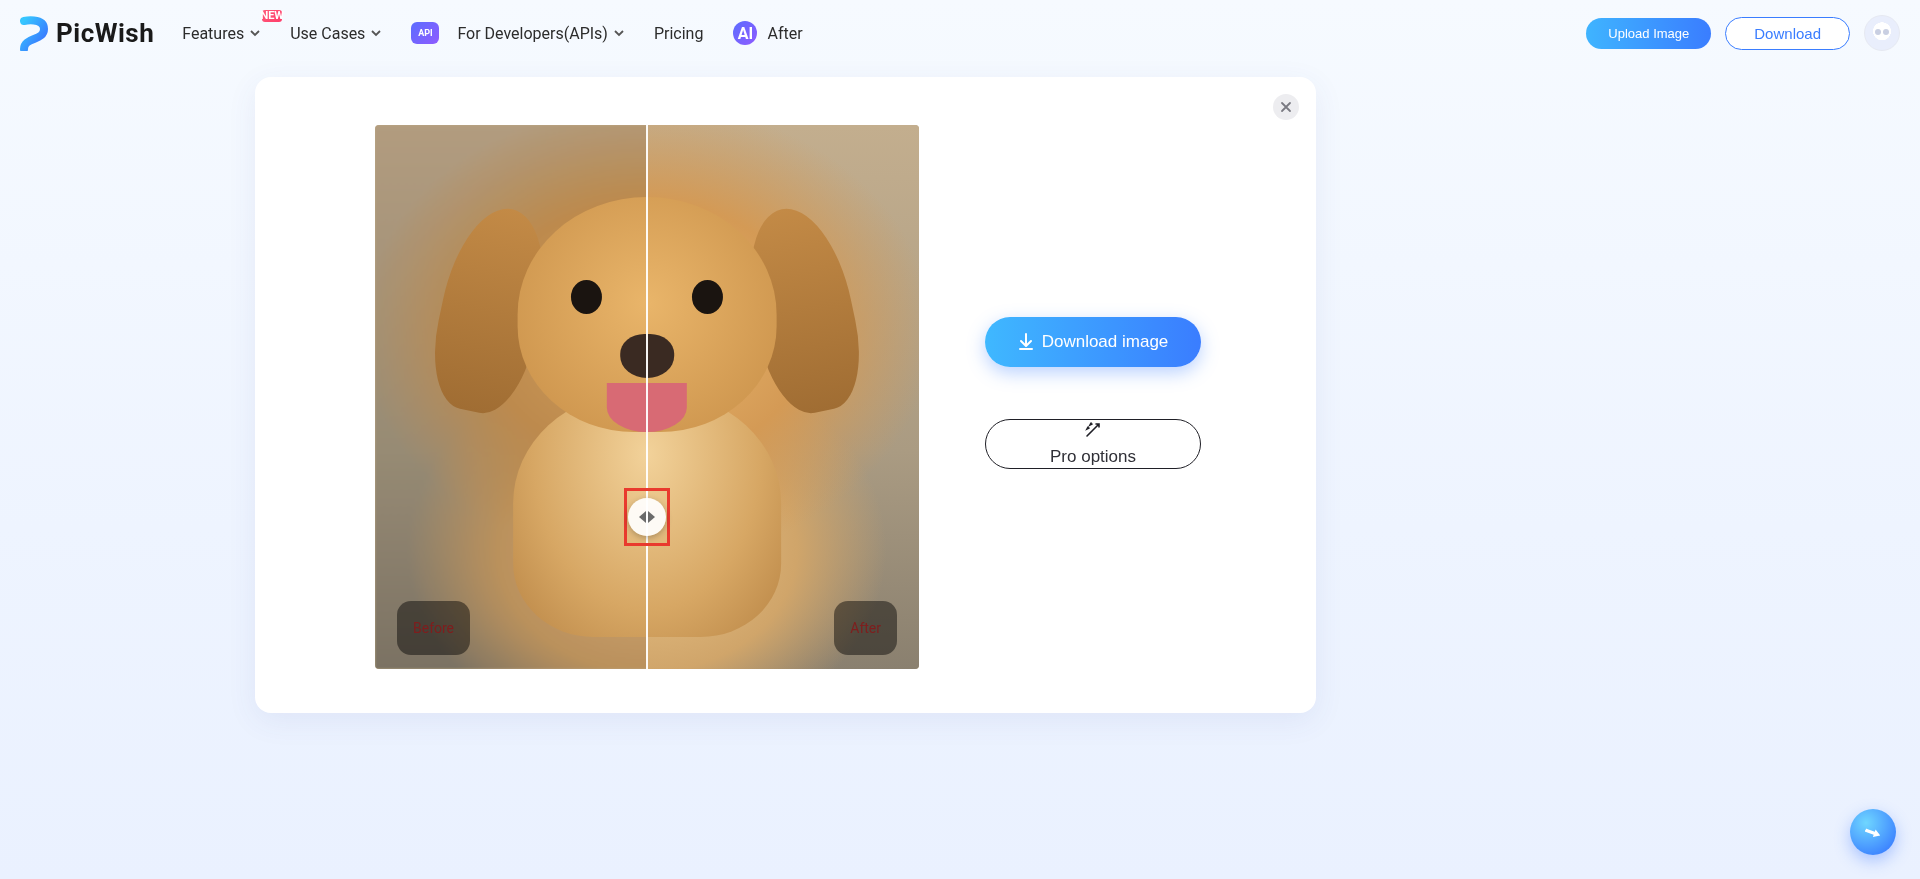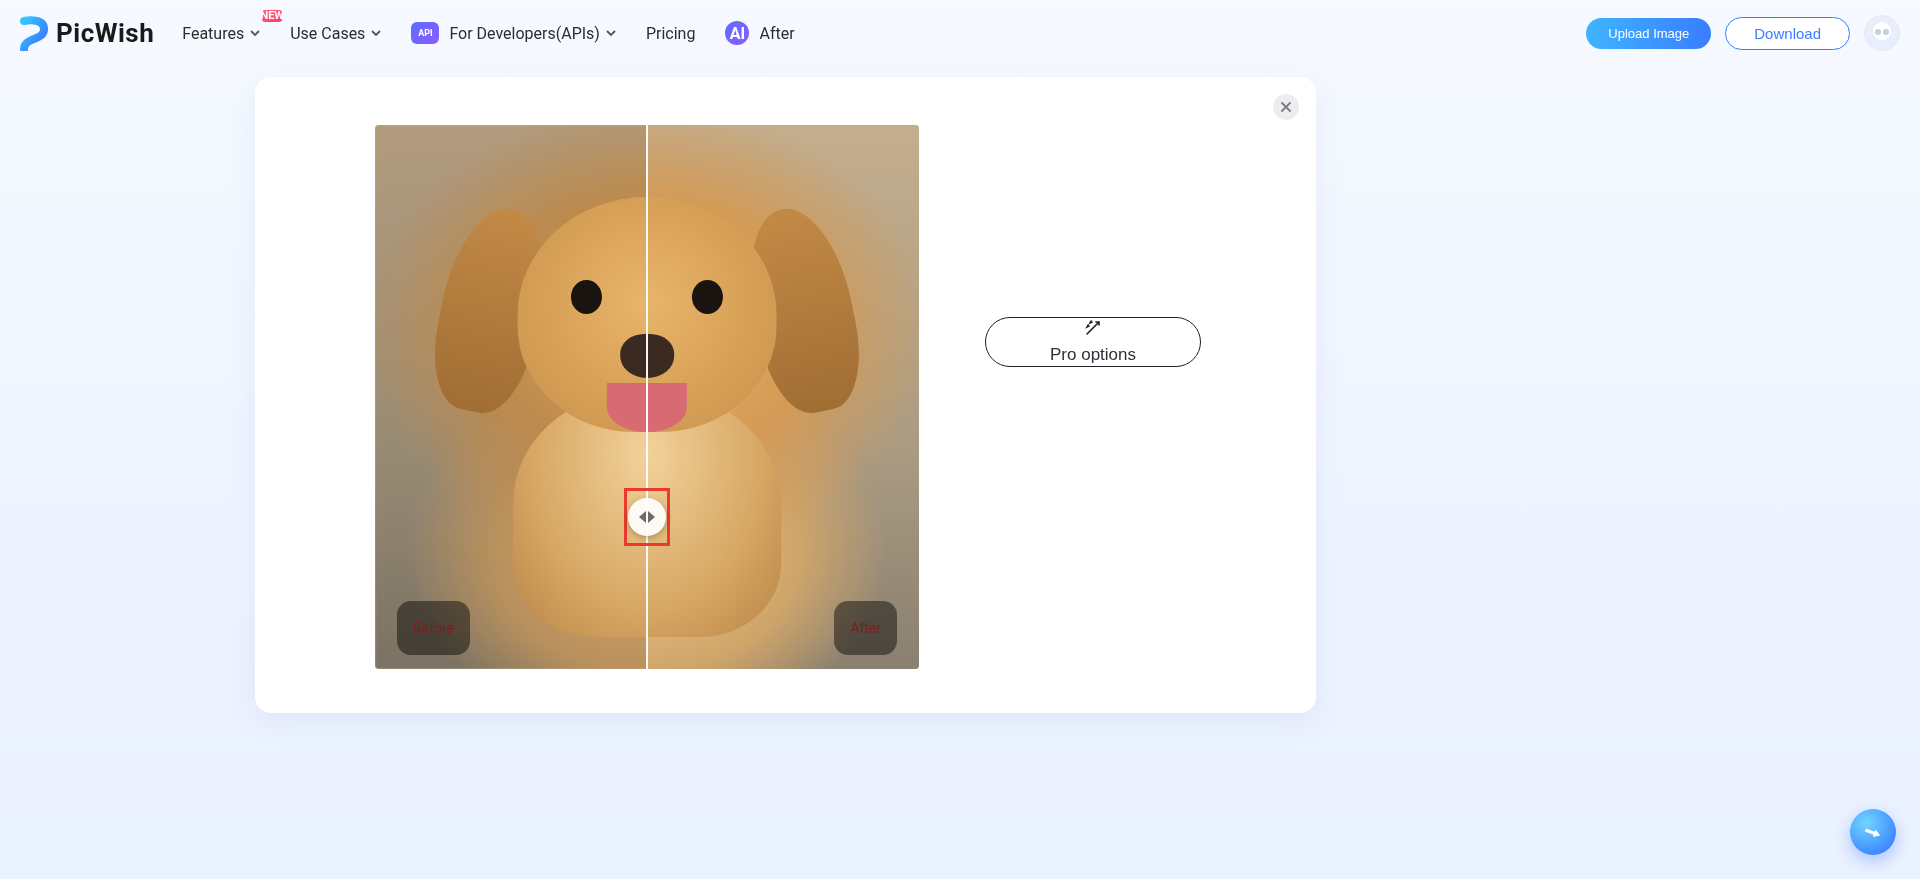--- a/index.html
+++ b/index.html
@@ -18,21 +18,21 @@
   .logo-mark { width: 28px; height: 36px; position: relative; }
   .logo-text { font-size: 26px; font-weight: 700; color: #1a1a1a; letter-spacing: 0.5px; }
 
   .nav { display: flex; align-items: center; gap: 30px; margin-left: 28px; }
   .nav-item { display: flex; align-items: center; gap: 6px; color: #2c2c2c; font-size: 16px; cursor: pointer; position: relative; }
   .nav-item .chev { width: 10px; height: 10px; }
   .api-badge {
     width: 28px; height: 22px; border-radius: 6px;
     background: linear-gradient(135deg,#5b6dff,#8f5bff);
     display: inline-flex; align-items: center; justify-content: center;
-    color: #fff; font-size: 9px; font-weight: 700; margin-right: 4px;
+    color: #fff; font-size: 9px; font-weight: 700; margin-right: 12px;
   }
   .tools-badge {
     width: 24px; height: 24px; border-radius: 50%;
     background: linear-gradient(135deg,#5b6dff,#8f5bff);
     display: inline-flex; align-items: center; justify-content: center;
     color:#fff; font-size:16px; font-weight:700; margin-right:4px;
   }
   .new-badge {
     position: absolute; top: -14px; right: -22px;
     width: 20px; height: 12px; border-radius: 3px;
@@ -281,20 +281,26 @@
     <div class="handle">
       <span class="tri-l"></span>
       <span class="tri-r"></span>
     </div>
 
     <div class="tag tag-before">Before</div>
     <div class="tag tag-after">After</div>
   </div>
 
   <div class="right-col">
+    <button class="btn-download-img">
+      <svg width="16" height="18" viewBox="0 0 16 18">
+          <path d="M8 1v11M3 8l5 5 5-5M2 16h12" fill="none" stroke="#fff" stroke-width="2" stroke-linecap="round" stroke-linejoin="round"></path>
+        </svg>
+      <span>Download image</span>
+    </button>
     <button class="btn-pro">
       <svg width="18" height="18" viewBox="0 0 18 18">
           <path d="M3 15L15 3M12 3l3 0 0 3M4 6l-1 2 2-1M7 2l-1 2 2-1" fill="none" stroke="#1f1f26" stroke-width="1.6" stroke-linecap="round"></path>
         </svg>
       <span>Pro options</span>
     </button>
   </div>
 </div>
 
 <div class="fab"></div>

